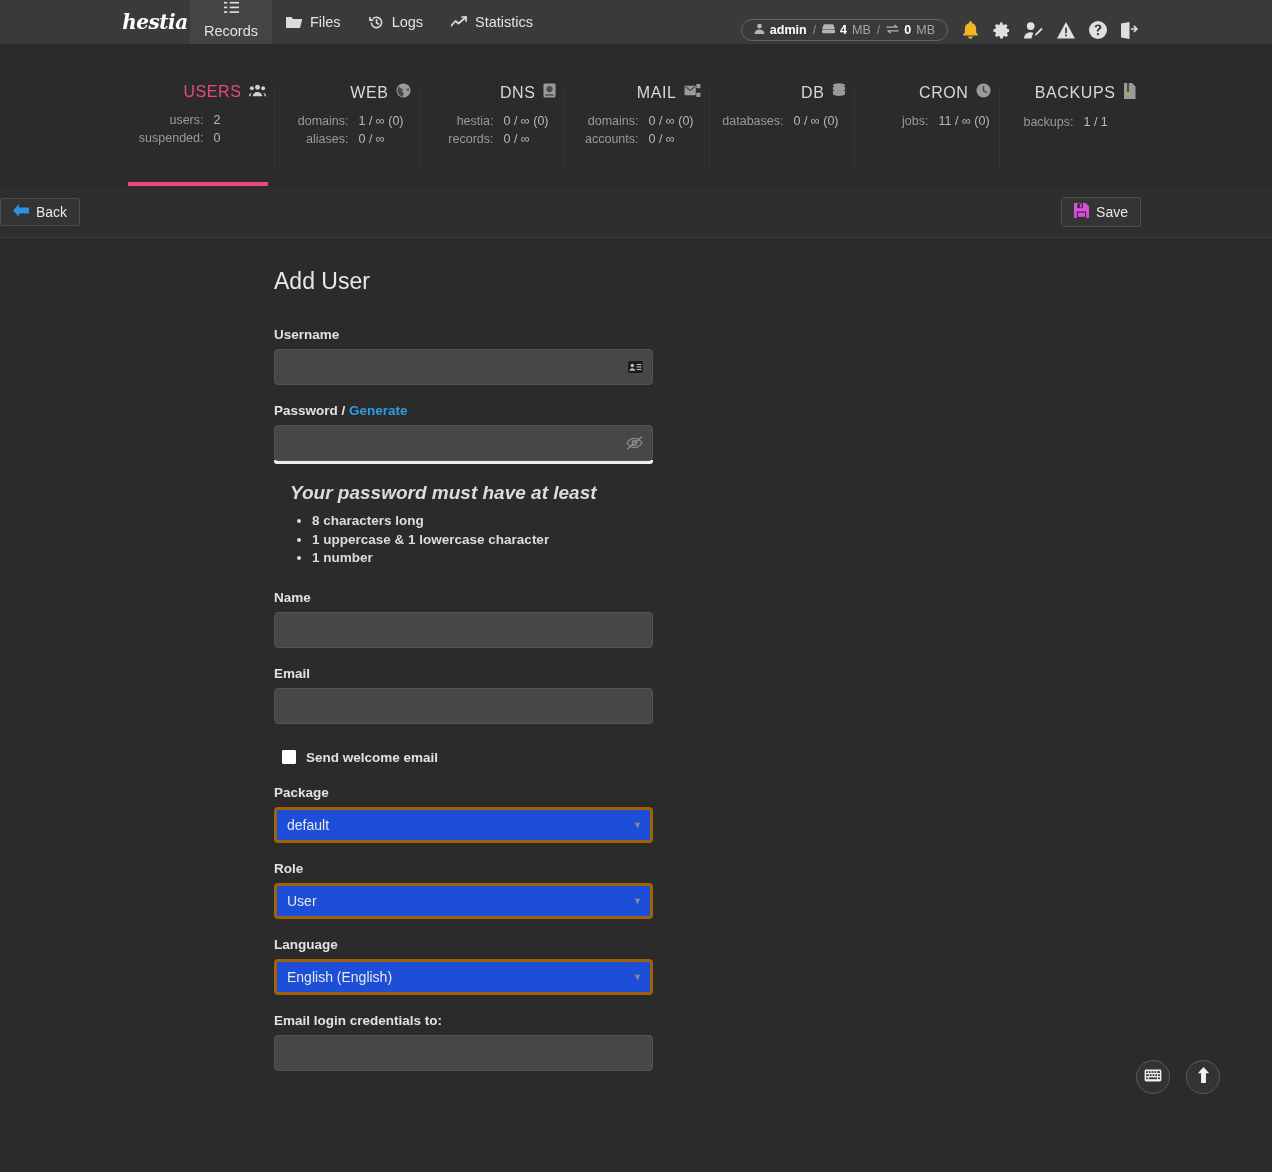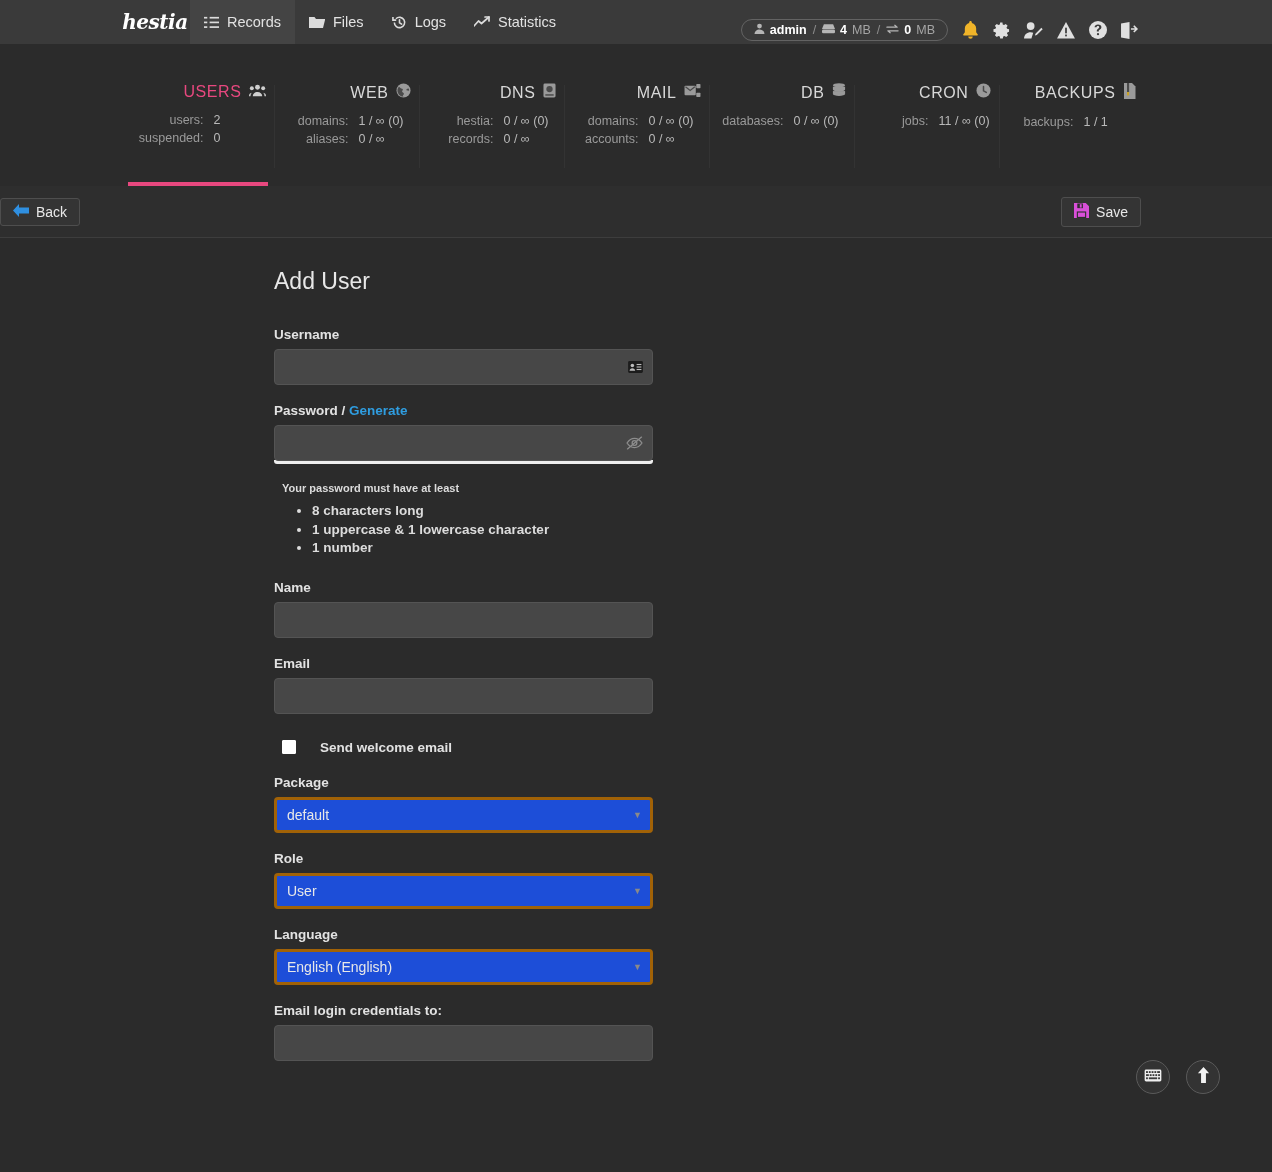--- a/index.html
+++ b/index.html
@@ -32,21 +32,21 @@
     user-select: none;
   }
   .navtabs { display: flex; align-items: stretch; }
   .navtab {
     display: flex; align-items: center; gap: 8px;
     padding: 0 14px;
     color: #e2e2e2;
     font-size: 14.5px;
     cursor: pointer;
   }
-  .navtab.active { background: #444444; }
+  .navtab.active { background: #444444; flex-direction: column; }
   .navtab svg { display: block; }
 
   .topright {
     position: absolute;
     right: 0; top: 16px; bottom: 0;
     display: flex; align-items: center; gap: 14px;
     padding-right: 133px;
   }
   .userpill {
     display: flex; align-items: center; gap: 5px;
@@ -167,36 +167,37 @@
   }
   .strength {
     width: 379px; height: 4px;
     background: #efefef;
     border-radius: 0 0 3px 3px;
     margin-top: -1px;
   }
 
   .hint-title {
     color: #dcdcdc;
-    font-size: 11px;
+    font-size: 19px;
     font-weight: bold;
-    margin: 16px 0 8px 8px;
+    margin: 16px 0 8px 16px;
+    font-style: italic;
   }
   .hint-list {
     margin: 0 0 0 0;
     padding-left: 38px;
     color: #dcdcdc;
     font-size: 13.5px;
     font-weight: bold;
     line-height: 18.5px;
   }
   .hint-list li { margin: 0; }
 
   .checkrow {
-    display: flex; align-items: center; gap: 24px;
+    display: flex; align-items: center; gap: 10px;
     margin: 26px 0 20px 8px;
   }
   .cbox {
     width: 14px; height: 14px;
     background: #ffffff;
     border: 1px solid #ffffff;
     border-radius: 1px;
     cursor: pointer;
     appearance: none; -webkit-appearance: none;
     margin: 0;

